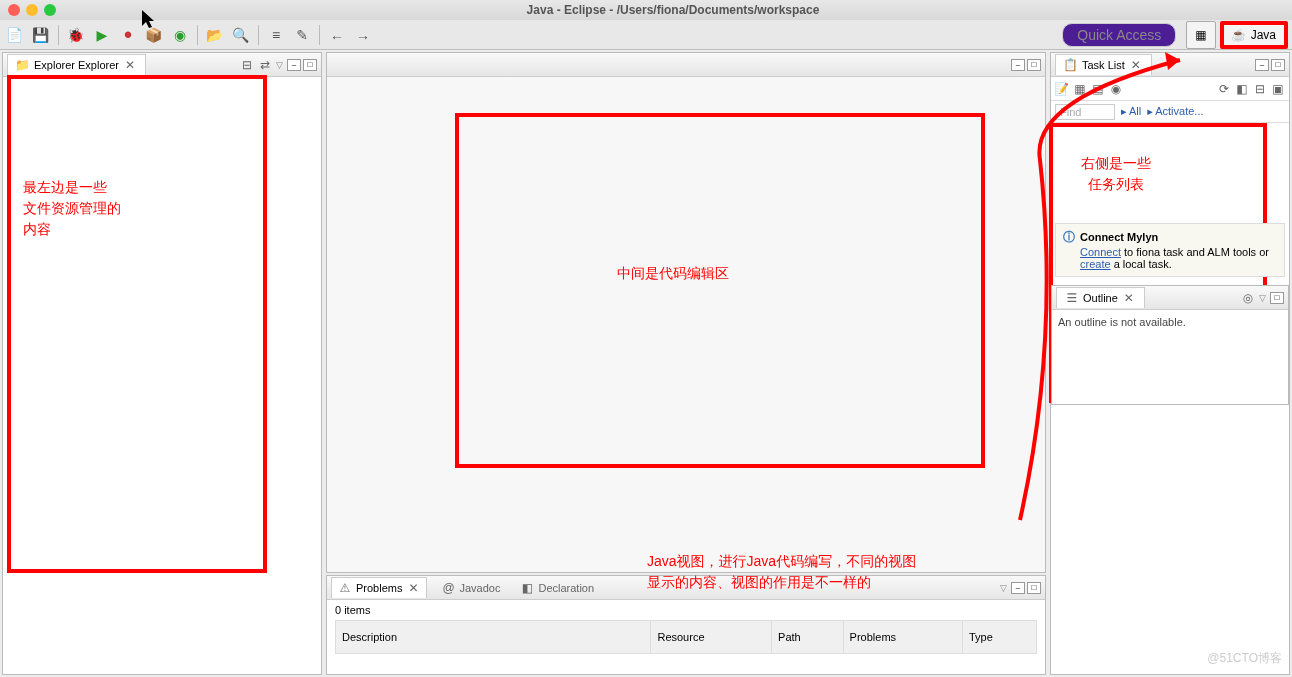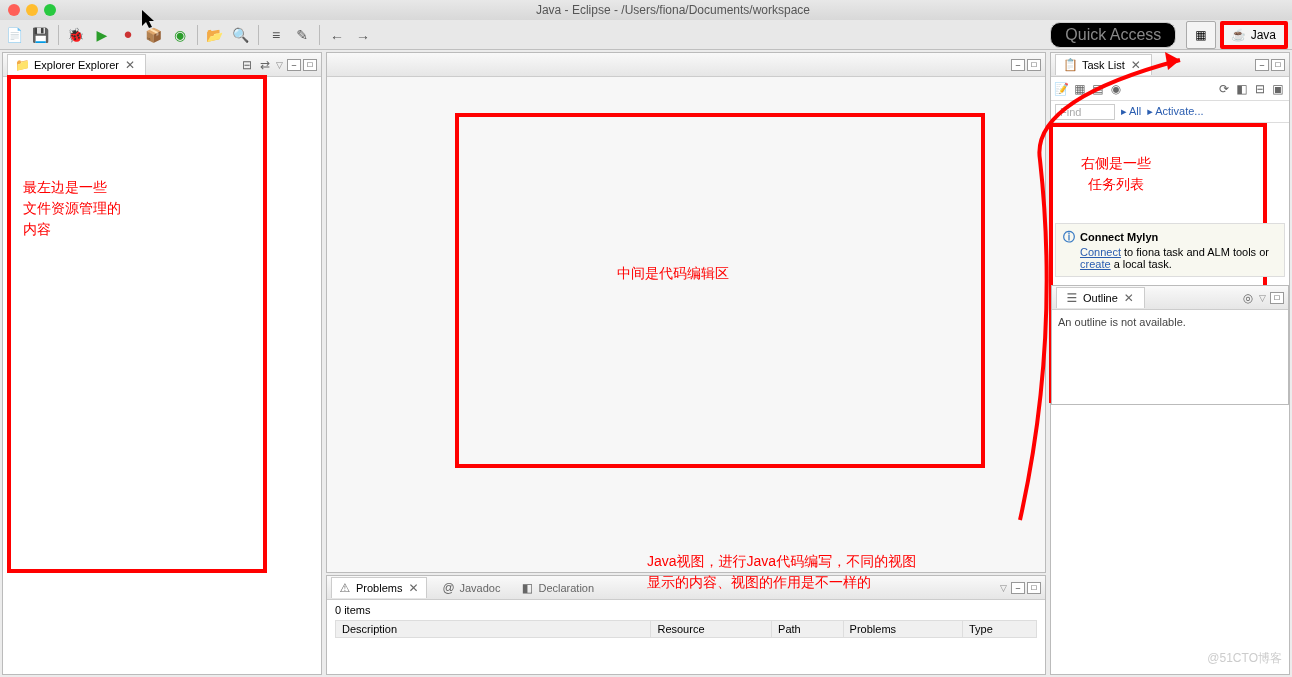--- a/index.html
+++ b/index.html
@@ -1,43 +1,43 @@
 <!DOCTYPE html>
 <html><head>
 <meta charset="utf-8">
 <style>
 * { box-sizing: border-box; margin: 0; padding: 0; }
 body { font-family: "Lucida Grande", Arial, sans-serif; font-size: 11px; background: #ececec; width: 1292px; height: 677px; overflow: hidden; position: relative; }
-.titlebar { height: 20px; background: linear-gradient(#e8e8e8,#d8d8d8); display: flex; align-items: center; padding: 8px 8px; gap: 6px; }
+.titlebar { height: 20px; background: linear-gradient(#e8e8e8,#d8d8d8); display: flex; align-items: center; padding: 8px 8px; gap: 6px; font-weight: bold; }
 .traffic { width: 12px; height: 12px; border-radius: 50%; }
 .tl-r{background:#ff5f57;} .tl-y{background:#ffbd2e;} .tl-g{background:#28c940;}
 .title { flex:1; text-align:center; color:#555; font-size:12px; }
 .toolbar { height:30px; background:#e8e8e8; border-bottom:1px solid #bfbfbf; display:flex; align-items:center; padding:0 4px; gap:4px; }
 .tbbtn { width:22px; height:22px; display:flex; align-items:center; justify-content:center; font-size:14px; color:#555; border-radius:3px; }
 .tbsep{width:1px;height:20px;background:#bbb;margin:0 2px;}
-.quick-access{margin-left:auto; padding:3px 14px; background:#000000; border:1px solid #ccc; border-radius:10px; color:#888; font-size:16px;}
+.quick-access{margin-left:auto; padding:3px 14px; background:#4c1d95; border:1px solid #ccc; border-radius:10px; color:#888; font-size:14px;}
 .persp-wrap{display:flex;gap:4px;margin-left:6px;}
 .persp{padding:3px 8px;border:1px solid #aaa;background:#f4f4f4;border-radius:2px;display:flex;align-items:center;gap:4px;font-size:12px;}
 .persp.java{border:4px solid red;}
 .workarea{display:flex;height:627px;}
 .left-panel{width:320px;background:#fff;border:1px solid #bbb;margin:2px;display:flex;flex-direction:column;}
 .center-panel{flex:1;margin:2px;display:flex;flex-direction:column;gap:2px;}
 .right-panel{width:240px;margin:2px;display:flex;flex-direction:column;gap:2px;position:relative;}
 .view-tabbar{height:24px;background:linear-gradient(#f9f9f9,#e6e6e6);border-bottom:1px solid #ccc;display:flex;align-items:center;padding:0 4px;gap:4px;}
 .view-tab{background:#fff;border:1px solid #ccc;border-bottom:none;padding:3px 8px;display:flex;align-items:center;gap:4px;font-size:11px;}
 .view-actions{margin-left:auto;display:flex;gap:4px;align-items:center;}
 .icon{width:14px;height:14px;display:inline-flex;align-items:center;justify-content:center;font-size:12px;color:#666;}
 .editor-area{flex:1;background:#f7f7f7;border:1px solid #bbb;position:relative;}
 .problems-area{height:100px;background:#fff;border:1px solid #bbb;display:flex;flex-direction:column;}
 .prob-tabbar{height:24px;background:linear-gradient(#f9f9f9,#e6e6e6);border-bottom:1px solid #ccc;display:flex;align-items:center;padding:0 4px;gap:8px;}
 .prob-tab{padding:3px 6px;display:flex;align-items:center;gap:4px;font-size:11px;color:#666;}
 .prob-tab.active{background:#fff;border:1px solid #ccc;border-bottom:none;color:#000;}
 .prob-body{flex:1;padding:4px 8px;font-size:11px;}
 .prob-table{width:100%;border-collapse:collapse;margin-top:4px;}
-.prob-table th{text-align:left;font-weight:normal;background:#f0f0f0;border:1px solid #ddd;padding:2px 6px;font-size:11px;}
+.prob-table th{text-align:left;font-weight:normal;background:#f0f0f0;border:1px solid #ddd;padding:10px 6px;font-size:11px;}
 .task-panel{background:#fff;border:1px solid #bbb;flex:1;display:flex;flex-direction:column;}
 .task-toolbar{height:24px;display:flex;align-items:center;padding:0 4px;gap:4px;border-bottom:1px solid #ddd;}
 .task-find{height:22px;display:flex;align-items:center;padding:0 4px;gap:6px;font-size:11px;border-bottom:1px solid #ddd;}
 .find-box{border:1px solid #ccc;padding:1px 4px;color:#aaa;width:60px;}
 .link{color:#2a5db0;text-decoration:underline;cursor:pointer;}
 .mylyn-box{background:#f8f8f0;border:1px solid #ddd;padding:6px;margin:4px;font-size:11px;}
 .mylyn-head{font-weight:bold;display:flex;align-items:center;gap:4px;}
 .outline-panel{background:#fff;border:1px solid #bbb;height:120px;display:flex;flex-direction:column;}
 .outline-body{padding:6px;font-size:11px;color:#444;}
 .annotation{position:absolute;color:red;font-size:14px;font-family:"Microsoft YaHei","PingFang SC",sans-serif;line-height:1.5;pointer-events:none;}

